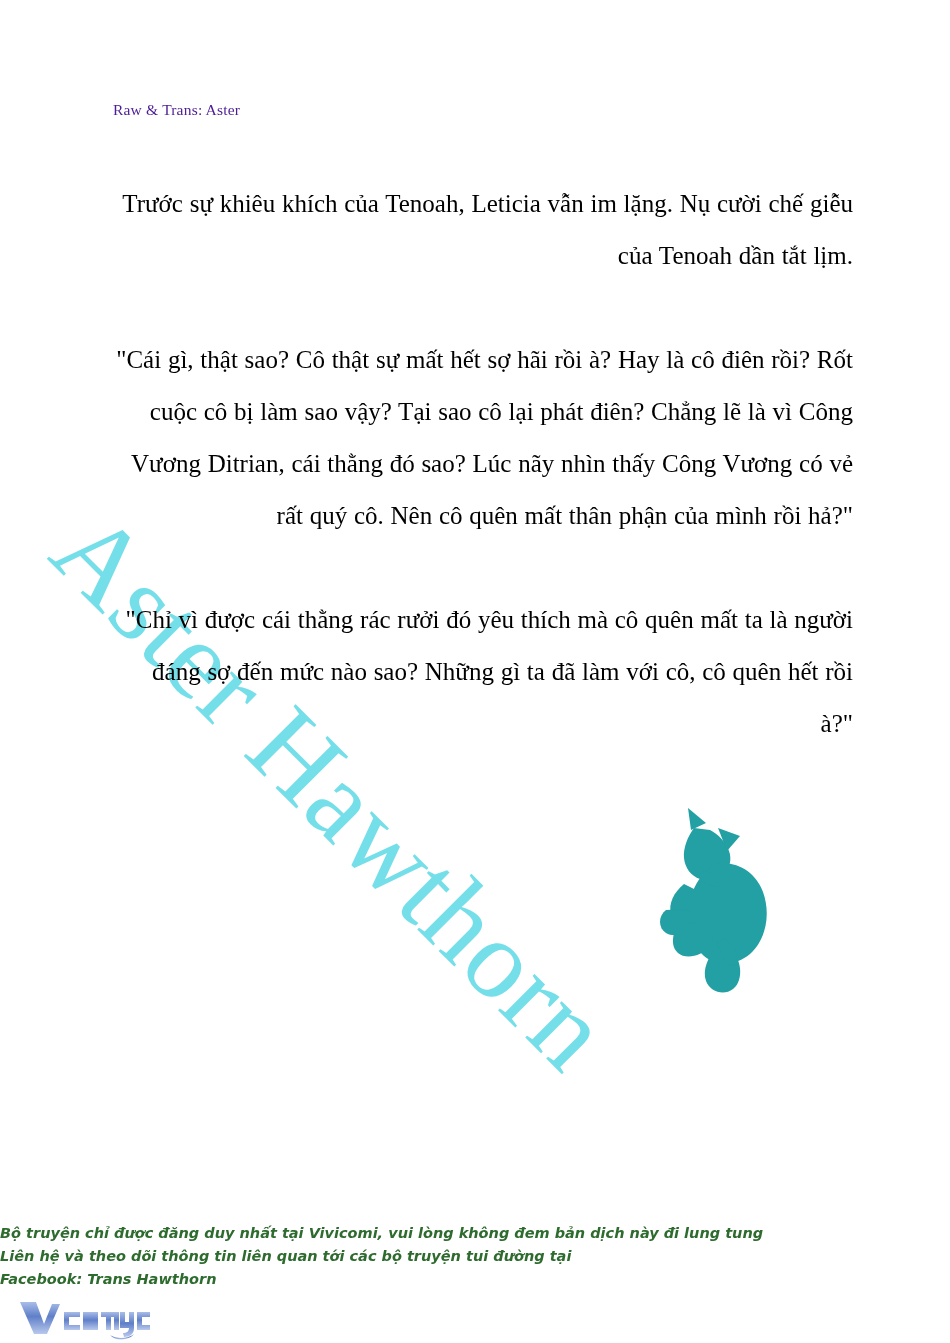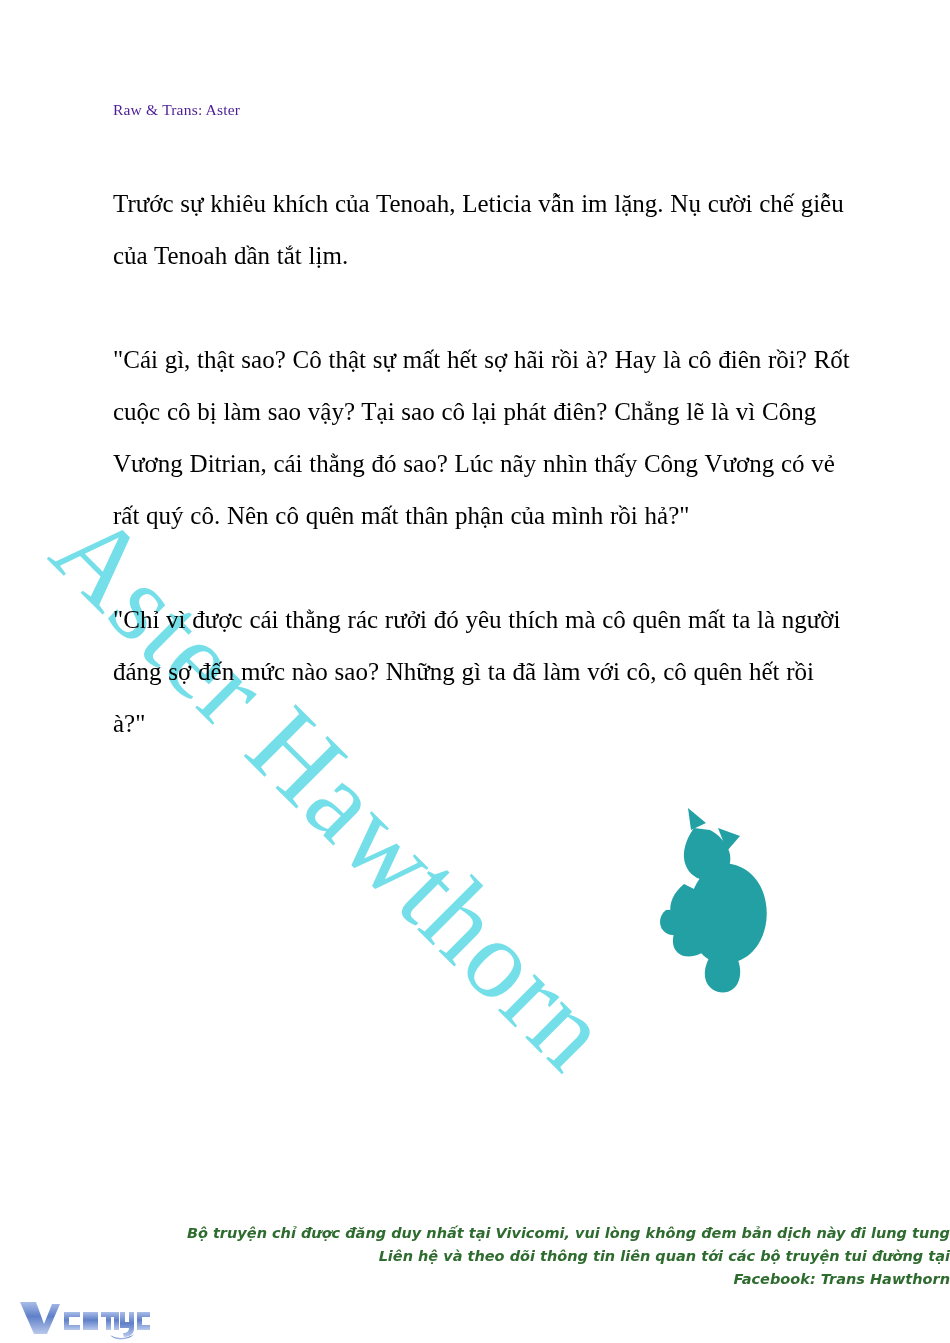--- a/index.html
+++ b/index.html
@@ -78,32 +78,32 @@
     left: 113px;
     top: 178px;
     width: 740px;
     z-index: 3;
   }
   .para {
     font-size: 25px;
     line-height: 52px;
     color: #000000;
     margin: 0 0 52px 0;
-    text-align: left;
+    text-align: right;
     word-spacing: 0.5px;
   }
   .para:last-child { margin-bottom: 0; }
 
   
   .footer-note {
     position: absolute;
     left: 0;
     right: 0;
     top: 1222px;
-    text-align: right;
+    text-align: left;
     font-family: "DejaVu Sans", "Liberation Sans", sans-serif;
     font-style: italic;
     font-weight: bold;
     font-size: 14.5px;
     line-height: 23px;
     color: #2e6b2e;
     z-index: 4;
   }
   .footer-note div { white-space: nowrap; }
 

